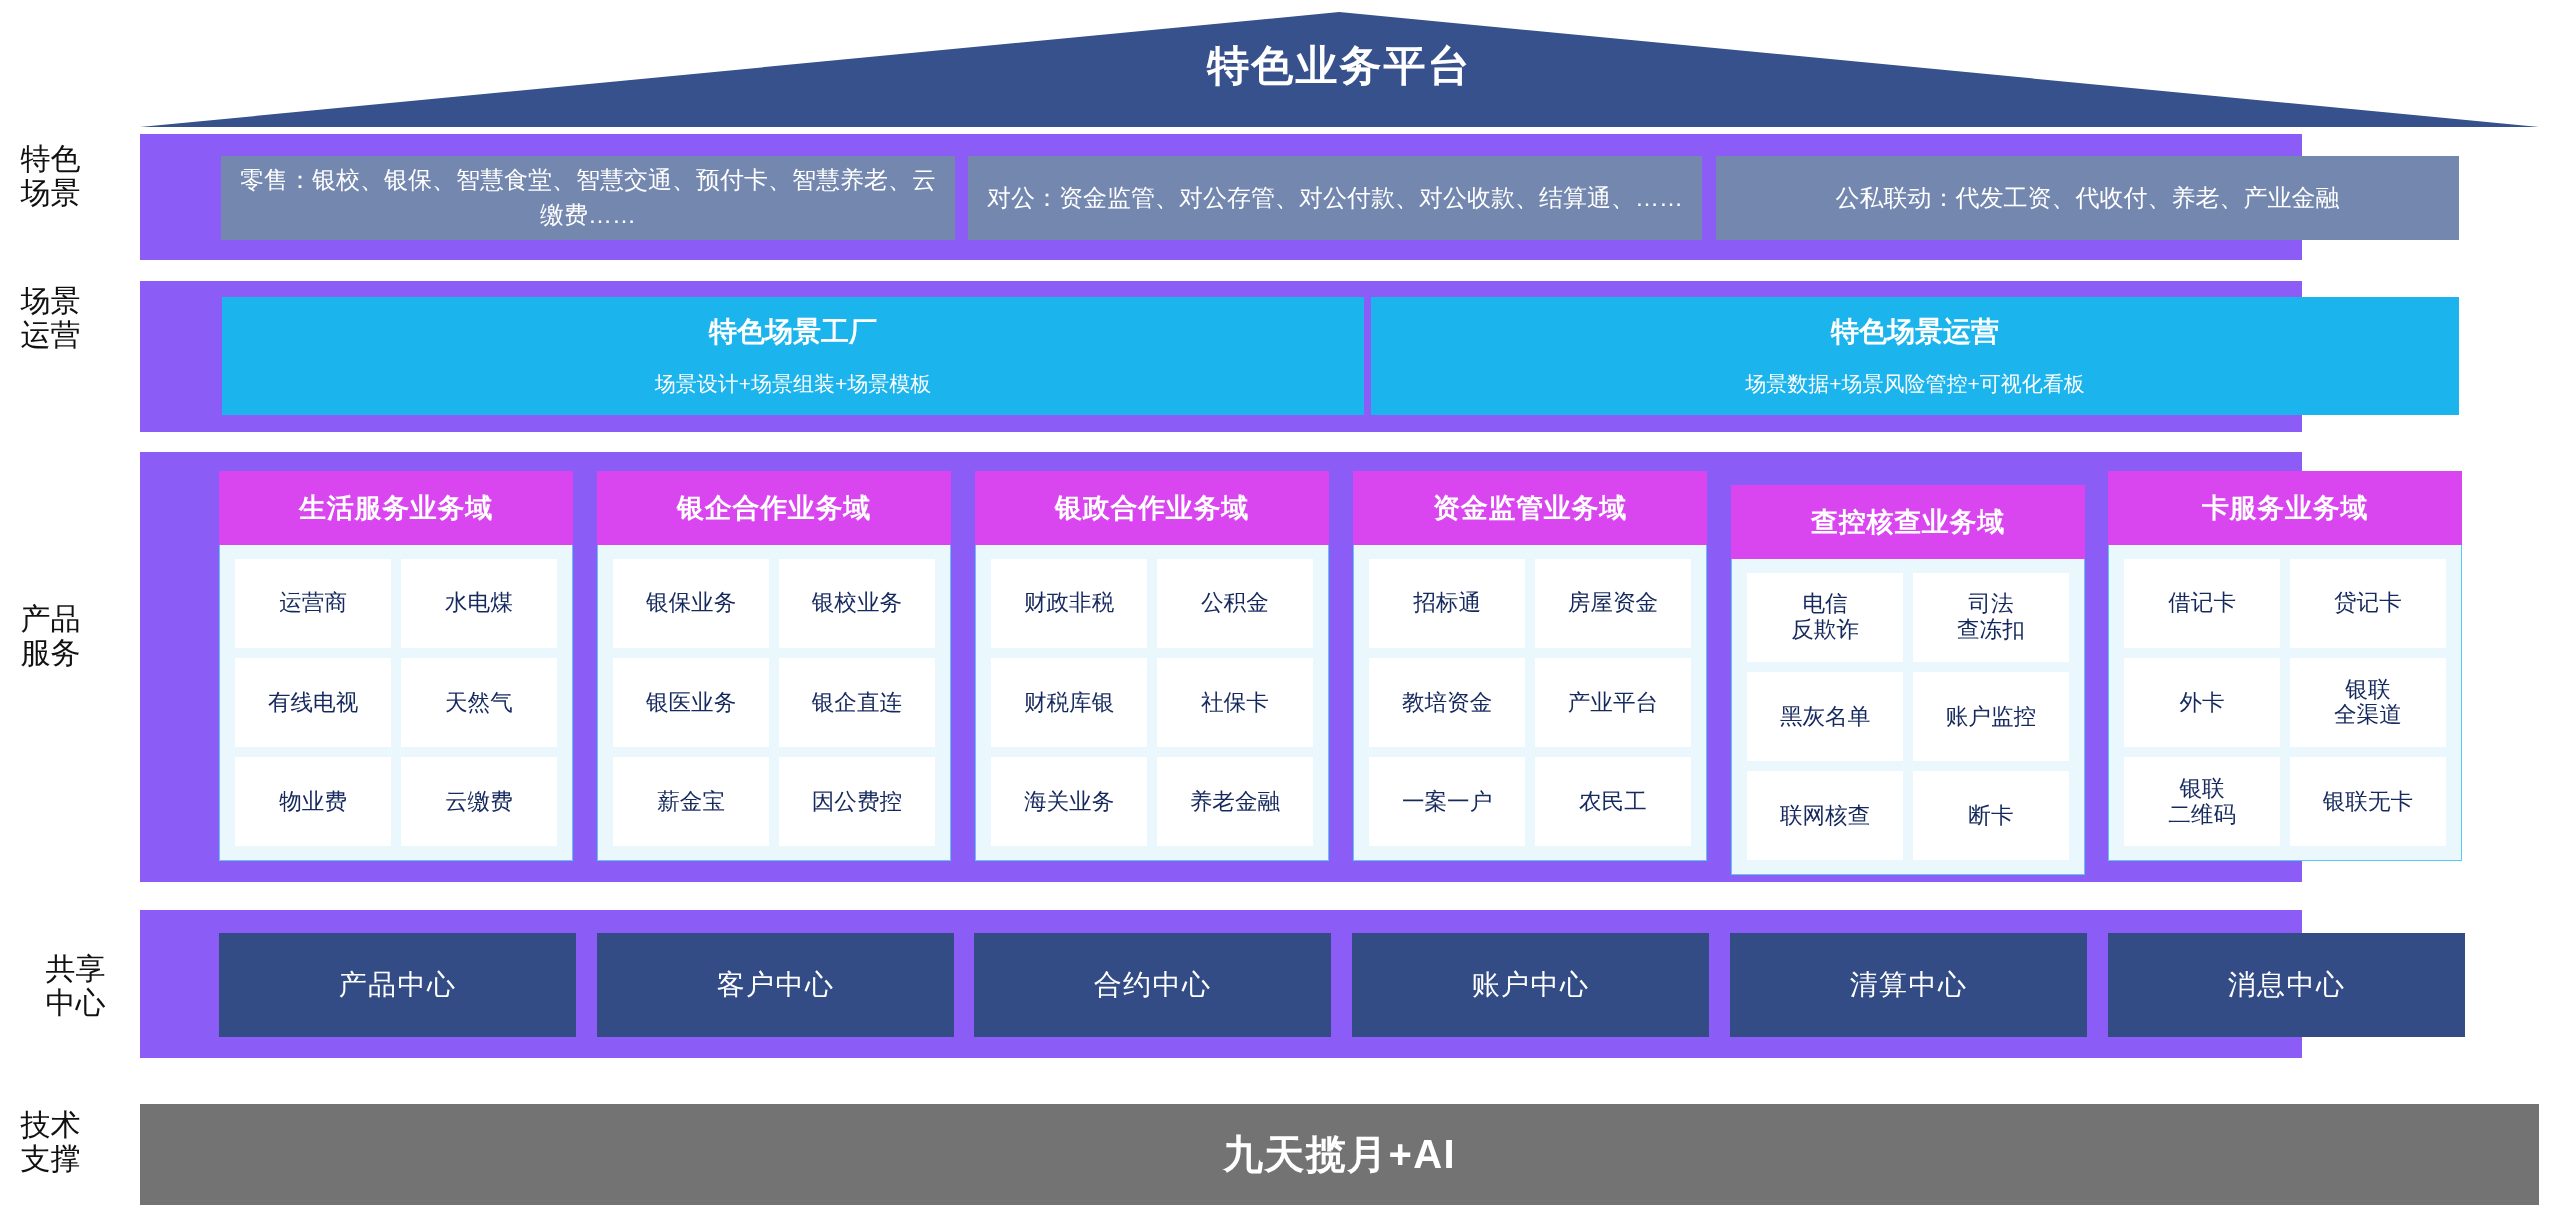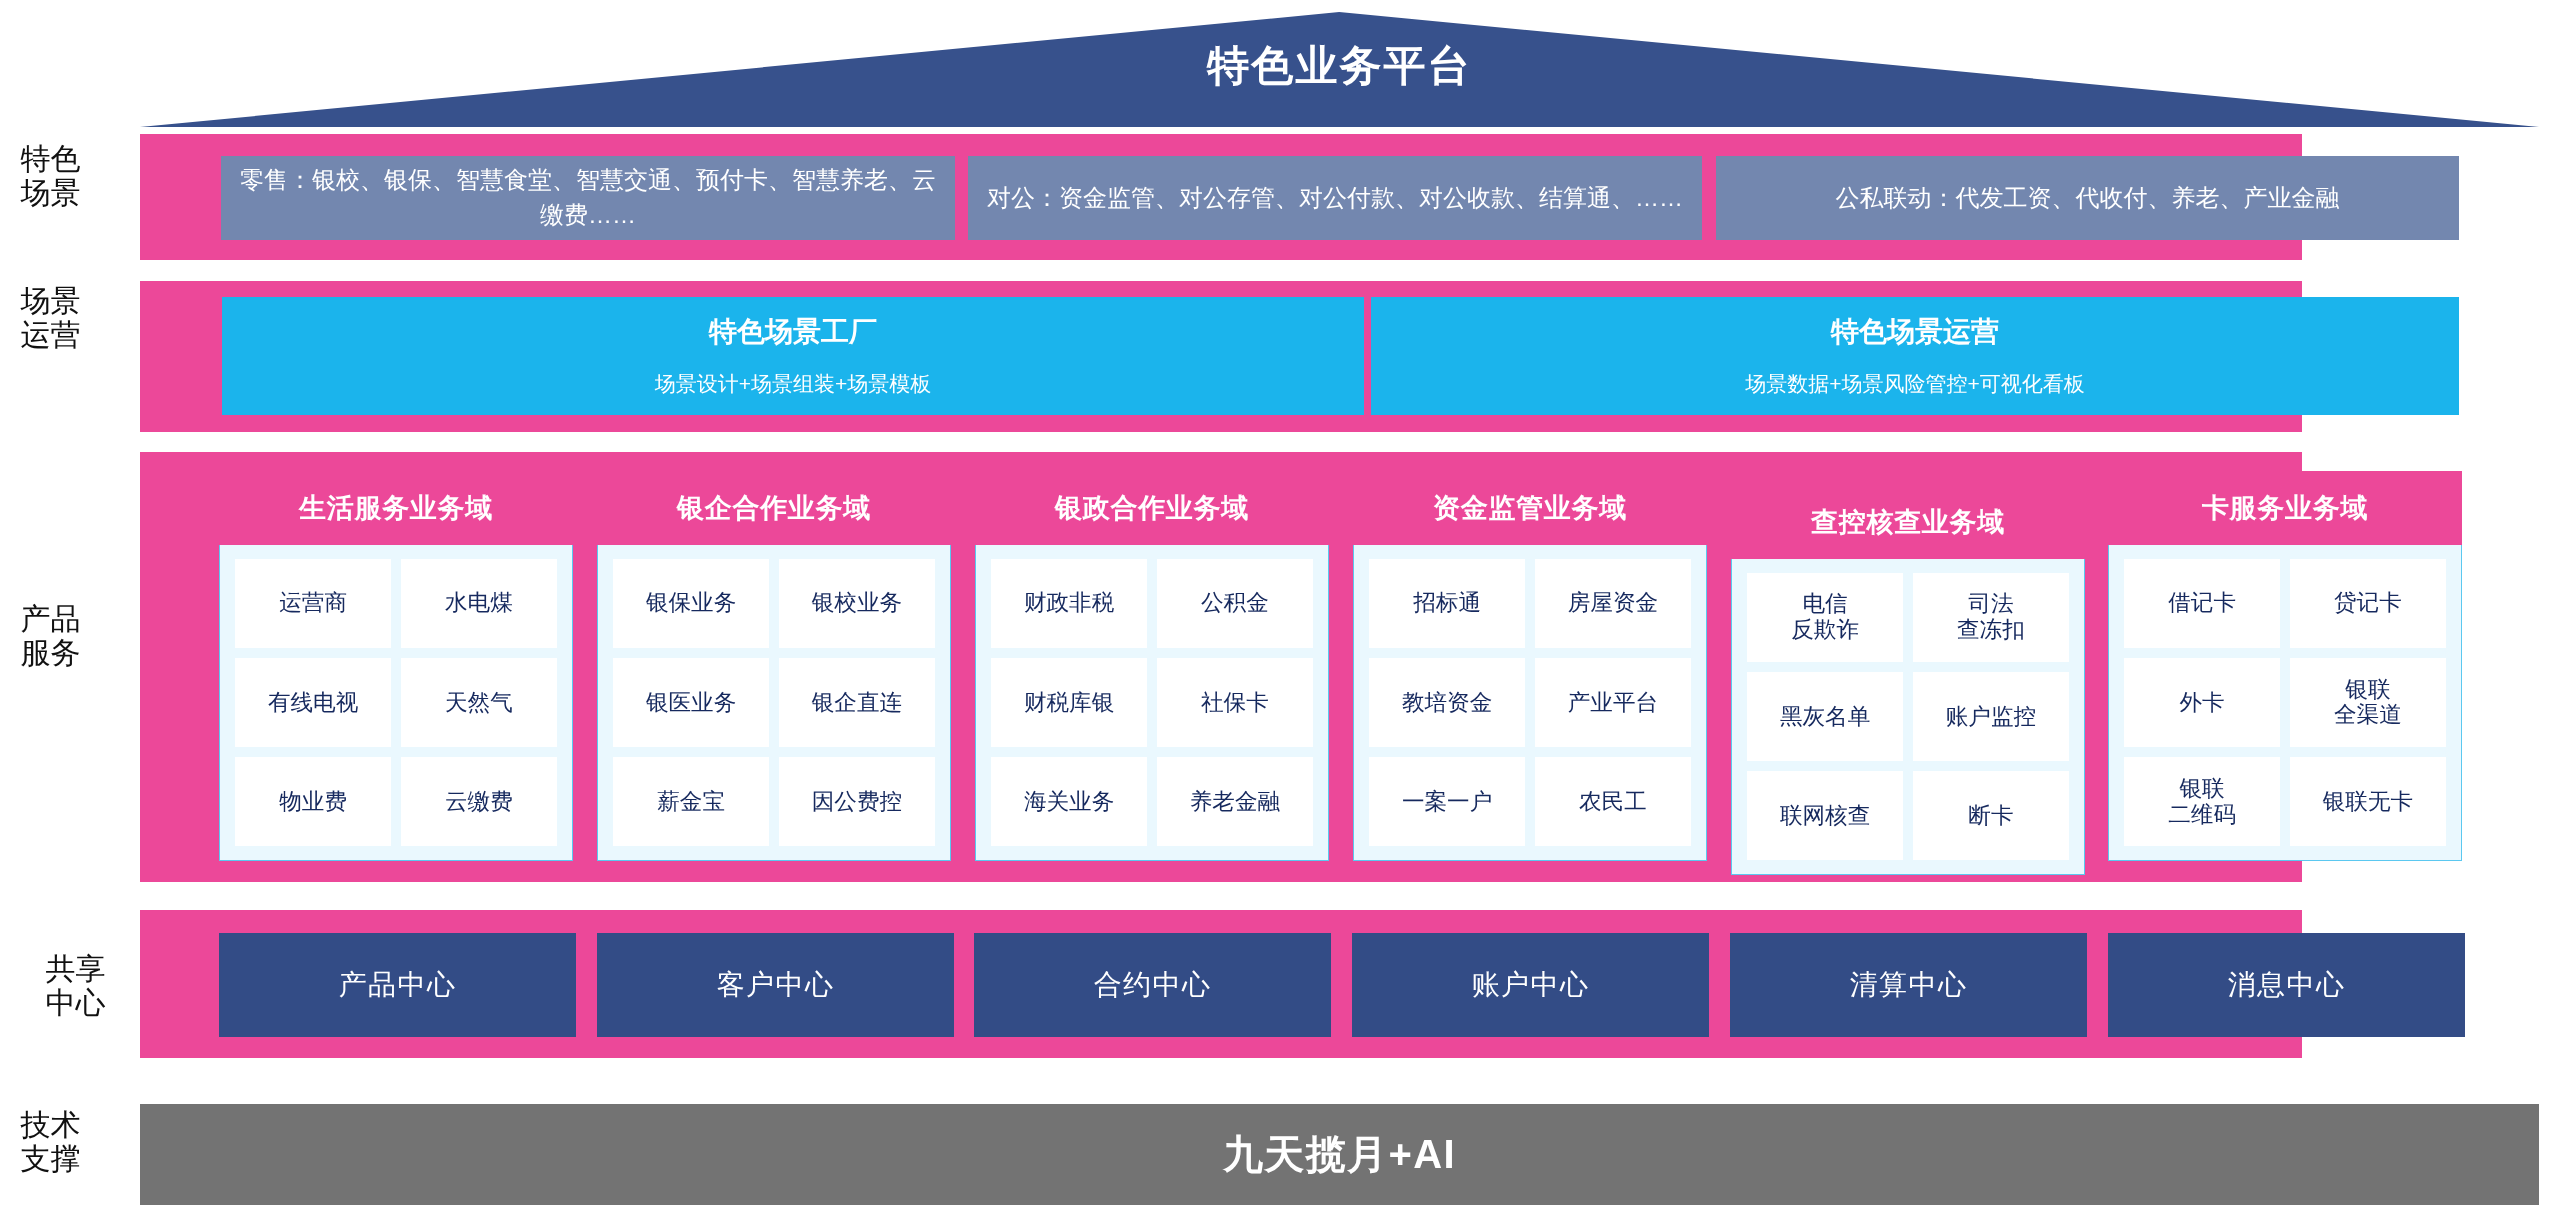--- a/index.html
+++ b/index.html
@@ -26,21 +26,21 @@
 
   
   .rail-label{
     position:absolute; left:20.5px; width:110px;
     color:#111111; font-size:30px; font-weight:normal;
     line-height:1.12; text-align:left;
     white-space:pre-line;
   }
 
   
-  .band{position:absolute; left:140px; width:2162px; background:#ec4899;}
+  .band{position:absolute; left:140px; width:2162px; background:#8b5cf6;}
   .scene-box{
     background:#7387AF; color:#FFFFFF;
     display:flex; align-items:center; justify-content:center; text-align:center;
     font-size:24px; font-weight:normal; line-height:1.45;
     padding:5.5px 18px; box-sizing:border-box;
   }
 
   
   .op-box{
     position:absolute; background:#1BB4EC; color:#FFFFFF;
@@ -50,21 +50,21 @@
   .op-title{font-size:28px;font-weight:bold;line-height:1;margin-bottom:27px;}
   .op-sub{font-size:21px;font-weight:normal;line-height:1;}
 
   
   .domain-col{
     position:absolute; top:471px; width:354px; height:390px;
     box-sizing:border-box;
     display:flex; flex-direction:column;
   }
   .domain-head{
-    background:#ec4899; color:#FFFFFF;
+    background:#d946ef; color:#FFFFFF;
     height:74px; display:flex; align-items:center; justify-content:center;
     font-size:27px; font-weight:bold; letter-spacing:0.7px;
   }
   .domain-body{
     flex:1; background:#EAF8FE;
     border:1.4px solid #5BC8F0; border-top:none;
     box-sizing:border-box;
     display:grid; grid-template-columns:1fr 1fr; grid-template-rows:1fr 1fr 1fr;
     gap:9.6px 9.6px; padding:13.7px 15px;
   }

